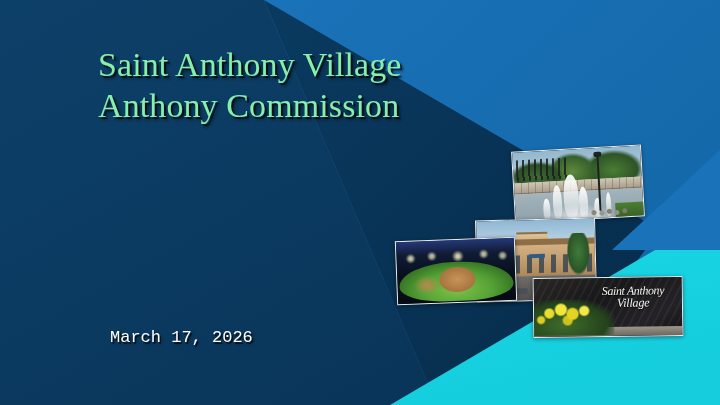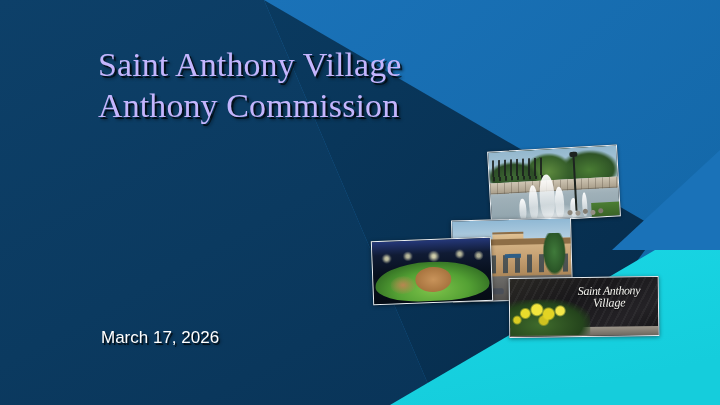--- a/index.html
+++ b/index.html
@@ -36,50 +36,51 @@
     left: 98px;
     top: 44px;
     width: 420px;
     z-index: 40;
   }
   .title-line {
     font-family: "Liberation Serif", "DejaVu Serif", serif;
     font-size: 34px;
     line-height: 41px;
     font-weight: 400;
-    color: #c4b5fd;
+    color: #86efac;
     white-space: nowrap;
     letter-spacing: 0.1px;
     text-shadow:
       2px 2px 0 rgba(0,0,0,0.62),
       3px 3px 3px rgba(0,0,0,0.45);
   }
 
   
   #date-text {
     position: absolute;
-    left: 101px;
+    left: 110px;
     top: 328px;
     z-index: 40;
-    font-family: Liberation Sans, sans-serif;
+    font-family: Liberation Mono, monospace;
     font-size: 17px;
     line-height: 20px;
     color: #ffffff;
     white-space: nowrap;
     text-shadow:
       1.5px 1.5px 0 rgba(0,0,0,0.6),
       2px 2px 3px rgba(0,0,0,0.45);
   }
 
   
   #collage {
     position: absolute;
     inset: 0;
     z-index: 30;
     pointer-events: none;
+    margin-left: 24px;
   }
   .photo {
     position: absolute;
     overflow: hidden;
     background: #22303a;
     box-shadow: 0 1px 4px rgba(0,0,0,0.45);
     pointer-events: auto;
   }
   .photo .inner {
     position: absolute;

